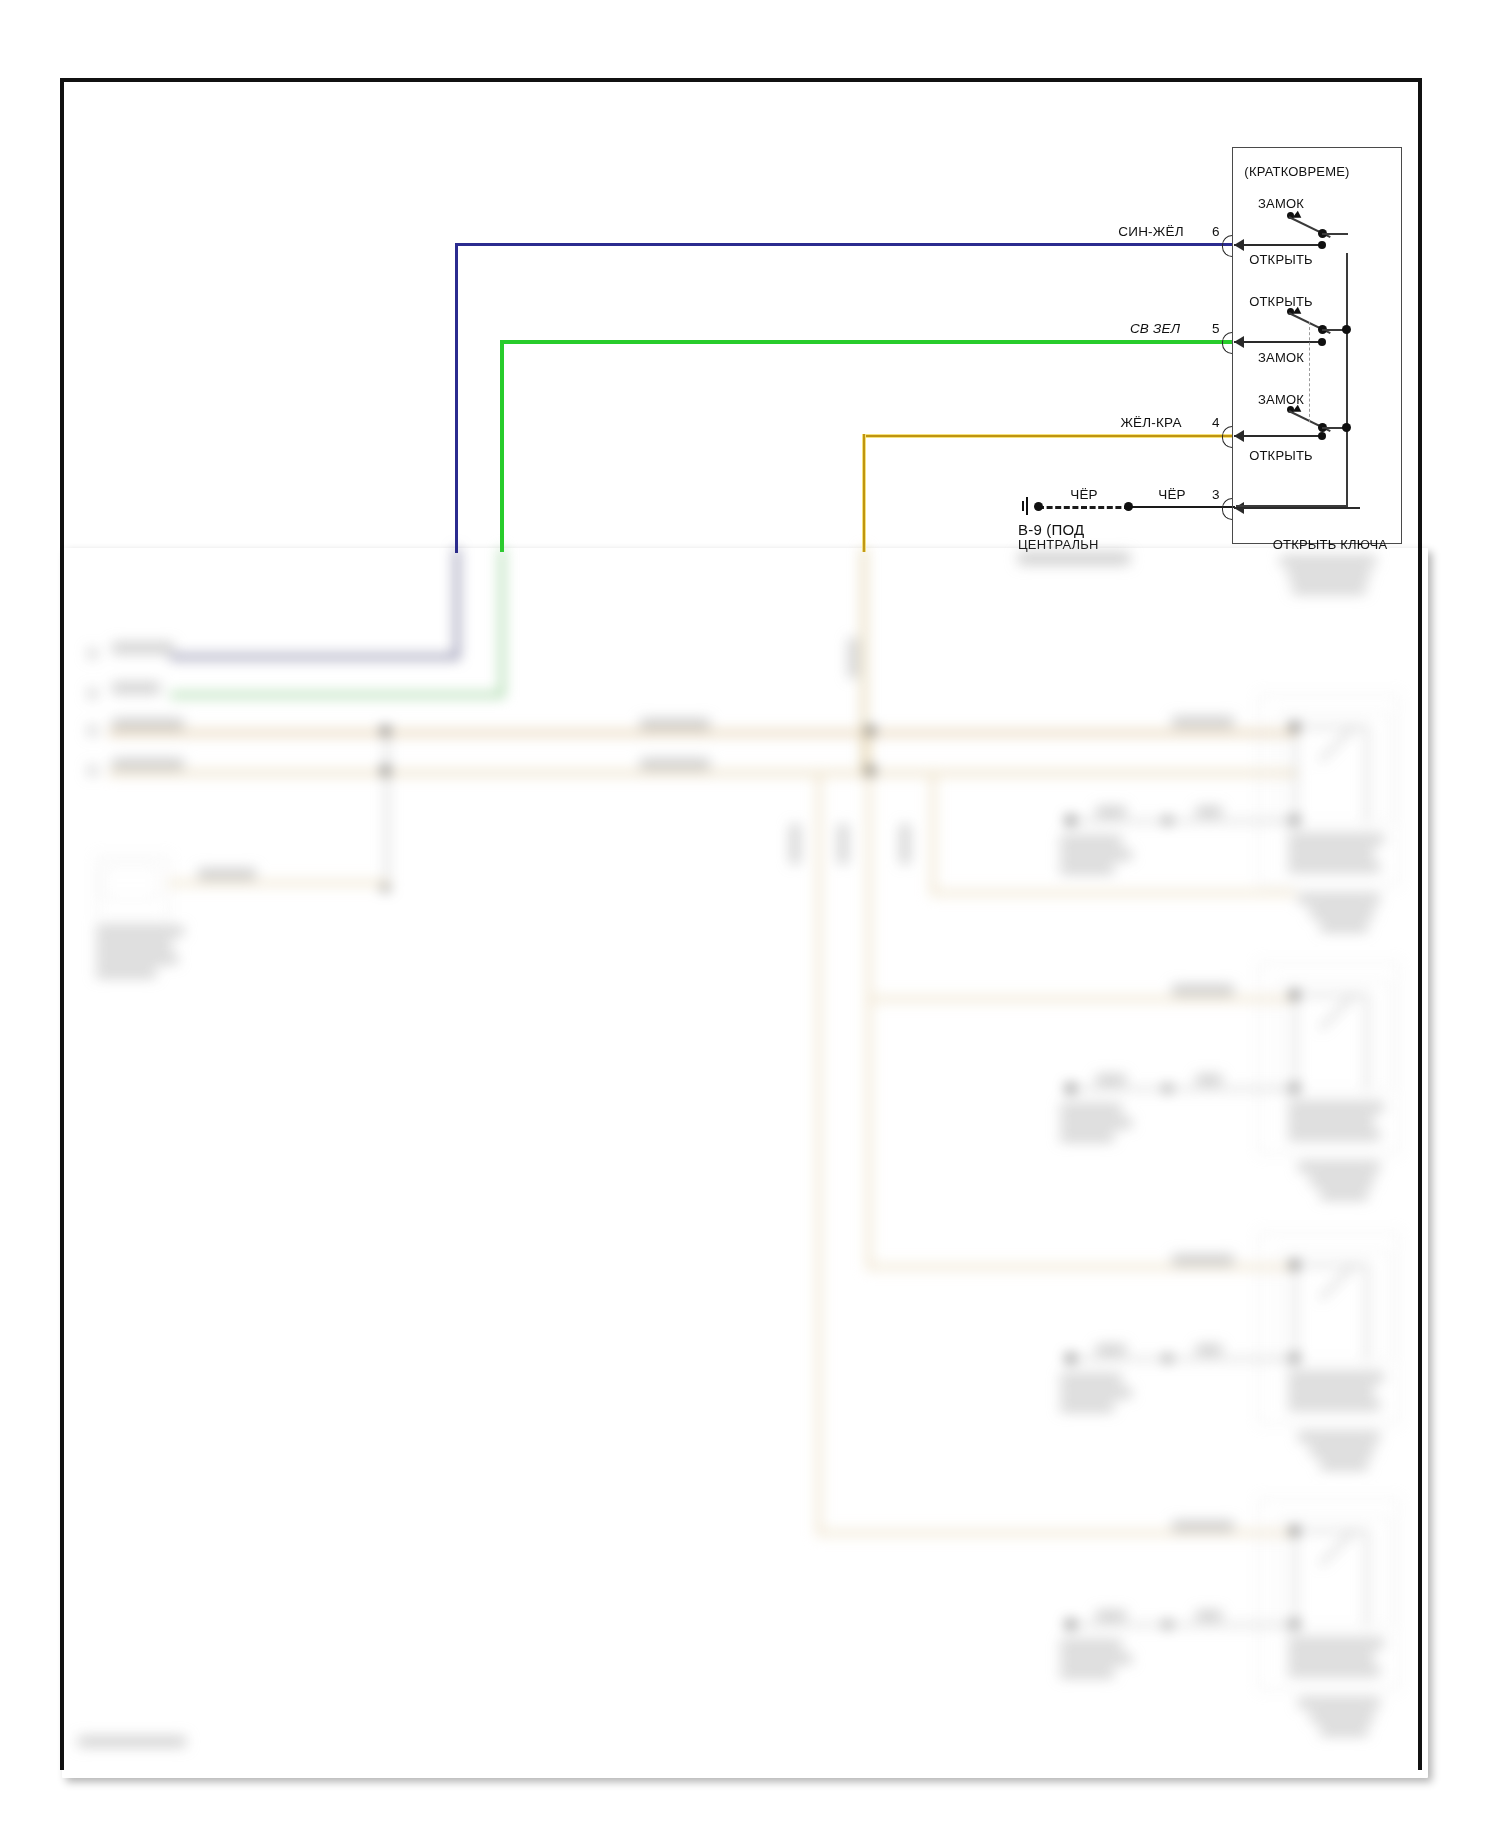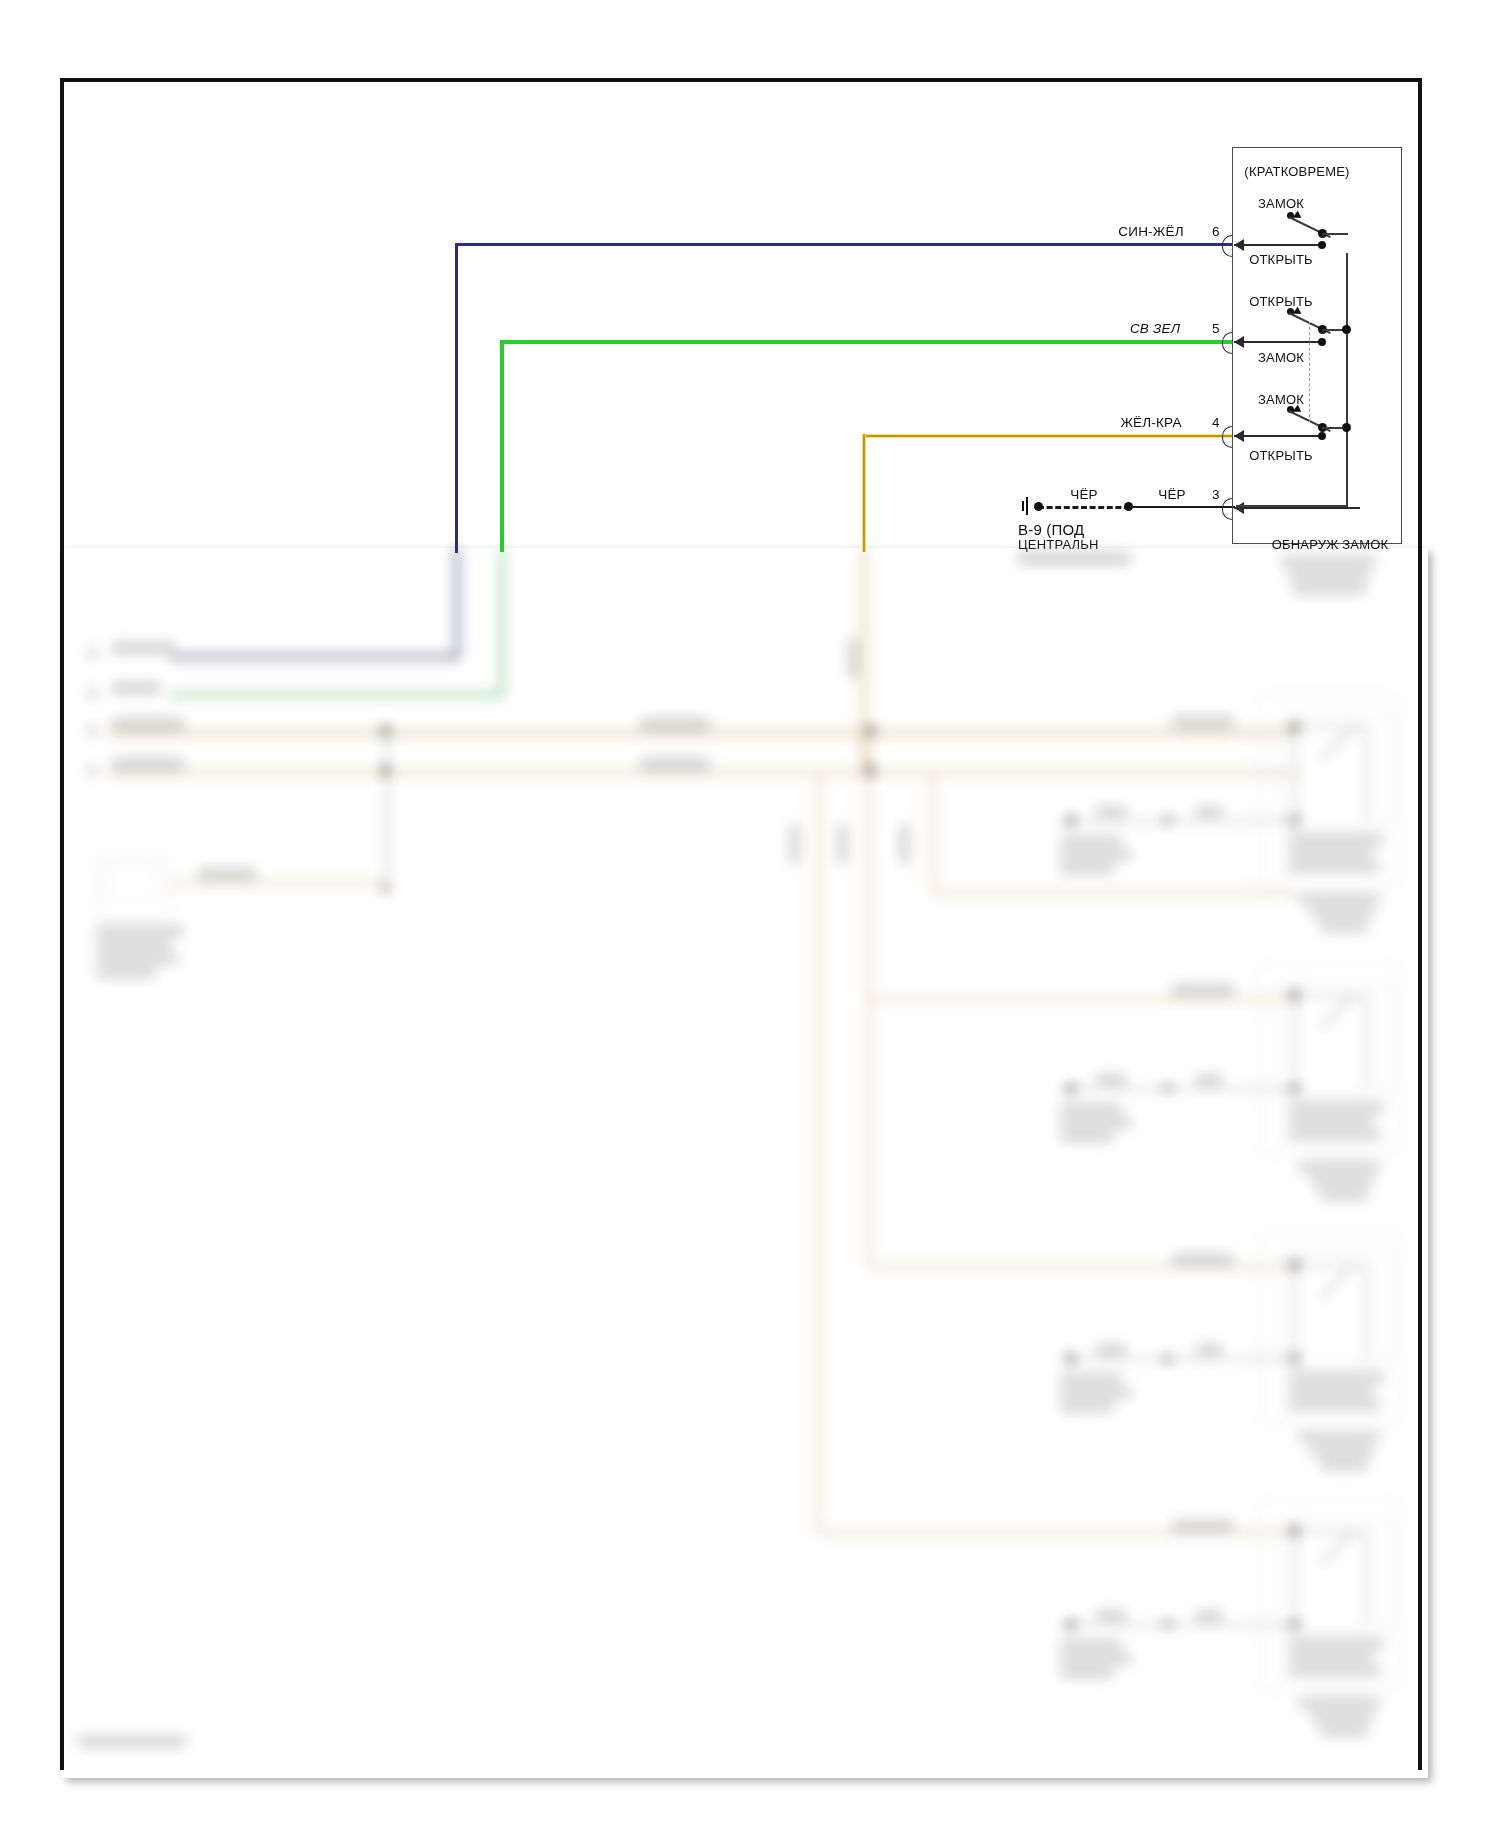--- a/index.html
+++ b/index.html
@@ -122,21 +122,21 @@
     <div class="lbl" style="left:1212px;top:487px;">3</div>
 
     <div class="lbl c" style="left:1084px;top:487px;">ЧЁР</div>
 
     <div class="lbl sm" style="left:1018px;top:521px;font-size:15px;">B-9 (ПОД</div>
     <div class="lbl sm" style="left:1018px;top:537px;font-size:13px;">ЦЕНТРАЛЬН</div>
 
     <div id="sw-box"></div>
 
     <div class="lbl c" style="left:1297px;top:164px;font-size:13px;">(КРАТКОВРЕМЕ)</div>
-    <div class="lbl c" style="left:1330px;top:537px;font-size:13px;">ОБНАРУЖ ЗАМОК</div>
+    <div class="lbl c" style="left:1330px;top:537px;font-size:13px;">ОТКРЫТЬ КЛЮЧА</div>
 
     <div class="lbl c" style="left:1281px;top:196px;font-size:13px;">ЗАМОК</div>
     <div class="lbl c" style="left:1281px;top:252px;font-size:13px;">ОТКРЫТЬ</div>
     <div class="lbl c" style="left:1281px;top:294px;font-size:13px;">ОТКРЫТЬ</div>
     <div class="lbl c" style="left:1281px;top:350px;font-size:13px;">ЗАМОК</div>
     <div class="lbl c" style="left:1281px;top:392px;font-size:13px;">ЗАМОК</div>
     <div class="lbl c" style="left:1281px;top:448px;font-size:13px;">ОТКРЫТЬ</div>
 
     <div class="conn" style="left:1222px;top:236px;width:110px;">
       <div class="bracket"></div>

